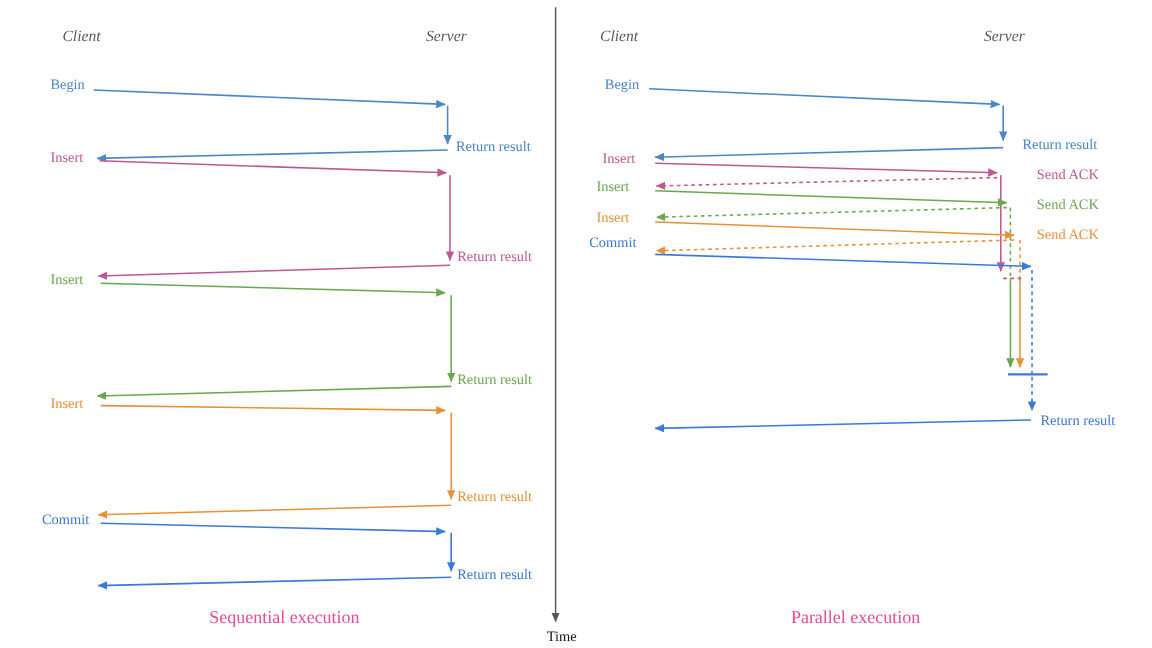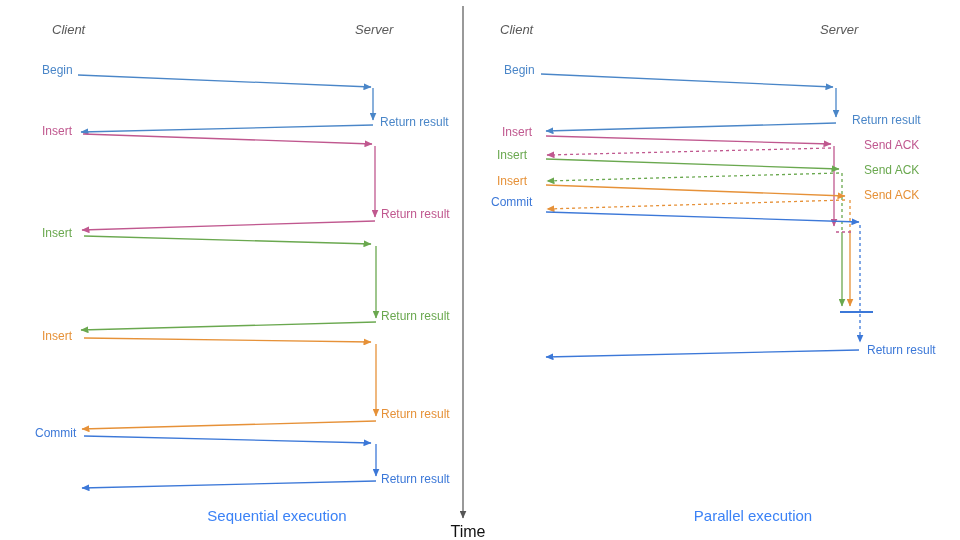--- a/index.html
+++ b/index.html
@@ -1,22 +1,22 @@
 <!DOCTYPE html>
 <html><head>
 <meta charset="utf-8">
 <style>
   html,body{margin:0;padding:0;background:#ffffff;}
   #stage{position:relative;width:960px;height:540px;background:#ffffff;overflow:hidden;
-         font-family:Liberation Sans, sans-serif;}
+         font-family:Liberation Serif, serif;}
   #diagram{position:absolute;left:0;top:0;}
-  .caption{position:absolute;transform:translateX(-50%);font-size:15px;color:#3b82f6;white-space:nowrap;margin-left:40px;}
+  .caption{position:absolute;transform:translateX(-50%);font-size:15px;color:#ec4899;white-space:nowrap;}
   .caption-left{left:237px;top:507px;}
   .caption-right{left:713px;top:507px;}
-  .time-label{position:absolute;transform:translateX(-50%);left:468px;top:523px;font-size:16px;color:#111111;}
+  .time-label{position:absolute;transform:translateX(-50%);left:468px;top:523px;font-size:12px;color:#111111;}
 </style>
 </head>
 <body>
 
 <div id="stage">
   <svg id="diagram" width="960" height="540" viewBox="0 0 960 540">
       <defs>
         <marker id="arr-blue" markerWidth="9" markerHeight="7" refX="7.5" refY="3.5" orient="auto" markerUnits="userSpaceOnUse">
           <path d="M0,0 L8,3.5 L0,7 Z" fill="#4a86c8"></path>
         </marker>

